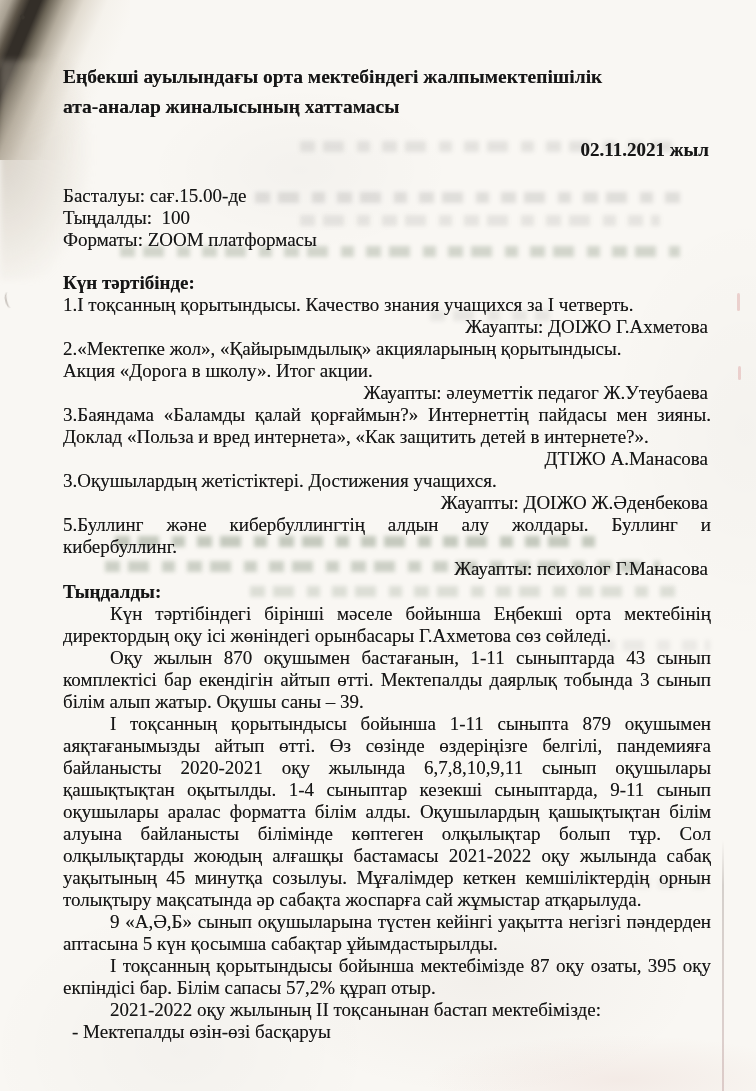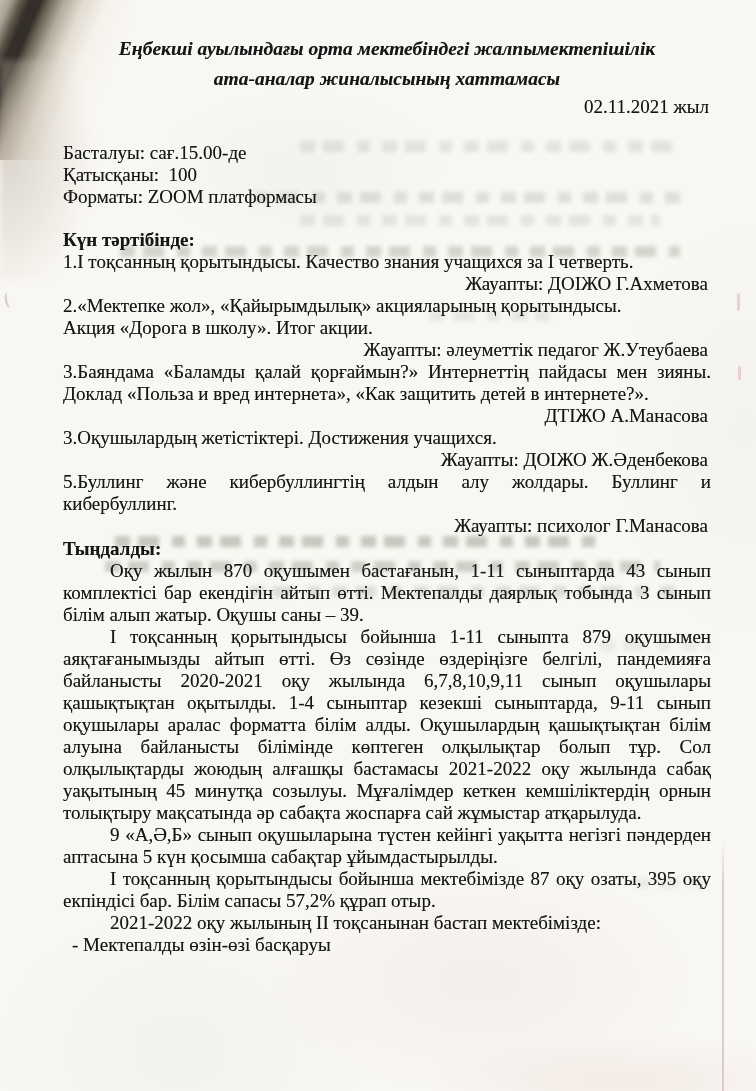--- a/index.html
+++ b/index.html
@@ -37,23 +37,23 @@
     background:repeating-linear-gradient(90deg,
       currentColor 0px, currentColor 15px, transparent 15px, transparent 23px,
       currentColor 23px, currentColor 44px, transparent 44px, transparent 57px,
       currentColor 57px, currentColor 70px, transparent 70px, transparent 82px);}
   .ghost.green{color:rgba(100,118,92,0.35);}
   .ghost.gray{color:rgba(120,120,118,0.22);}
 
   
   .content{position:absolute;left:63px;top:0;width:648px;font-size:19px;line-height:22px;
     text-shadow:0 0 0.6px rgba(10,10,10,0.45);}
-  .title{margin:34px 0 0 0;text-align:center;font-weight:700;font-size:19.5px;line-height:30px;font-style:italic;}
+  .title{margin:62px 0 0 0;text-align:left;font-weight:700;font-size:19.5px;line-height:30px;}
   .title span{display:block;}
-  .date{margin-top:2px;text-align:right;font-weight:400;padding-right:2px;}
+  .date{margin-top:17px;text-align:right;font-weight:700;padding-right:2px;}
   .meta{margin-top:24px;}
   .meta div{white-space:pre-wrap;}
   .h{margin-top:21px;font-weight:700;}
   .h2{margin-top:1px;}
   .agenda{margin-top:0;}
   .ln{text-align:left;}
   .ln.jl{text-align:justify;text-align-last:justify;}
   .resp{text-align:right;padding-right:3px;}
   .para{margin:0;text-align:justify;text-indent:47px;}
   .closing{padding-left:9px;}
@@ -86,21 +86,21 @@
 
     <h1 class="title">
       <span>Еңбекші ауылындағы орта мектебіндегі жалпымектепішілік</span>
       <span>ата-аналар жиналысының хаттамасы</span>
     </h1>
 
     <div class="date">02.11.2021 жыл</div>
 
     <div class="meta">
       <div>Басталуы: сағ.15.00-де</div>
-      <div>Қатысқаны:  100</div>
+      <div>Тыңдалды:  100</div>
       <div>Форматы: ZOOM платформасы</div>
     </div>
 
     <div class="h">Күн тәртібінде:</div>
 
     <div class="agenda">
 
       <div>
         <div class="ln">1.І тоқсанның қорытындысы. Качество знания учащихся за І четверть.</div>
         <div class="resp">Жауапты: ДОІЖО Г.Ахметова</div>
@@ -126,20 +126,21 @@
       <div>
         <div class="ln jl">5.Буллинг және кибербуллингтің алдын алу жолдары. Буллинг и</div>
         <div class="ln">кибербуллинг.</div>
         <div class="resp">Жауапты: психолог Г.Манасова</div>
       </div>
 
     </div>
 
     <div class="h h2">Тыңдалды:</div>
 
+    <p class="para">Күн тәртібіндегі бірінші мәселе бойынша Еңбекші орта мектебінің директордың оқу ісі жөніндегі орынбасары Г.Ахметова сөз сөйледі.</p>
     <p class="para">Оқу жылын 870 оқушымен бастағанын, 1-11 сыныптарда 43 сынып комплектісі бар екендігін айтып өтті. Мектепалды даярлық тобында 3 сынып білім алып жатыр. Оқушы саны – 39.</p>
     <p class="para">І тоқсанның қорытындысы бойынша 1-11 сыныпта 879 оқушымен аяқтағанымызды айтып өтті. Өз сөзінде өздеріңізге белгілі, пандемияға байланысты 2020-2021 оқу жылында 6,7,8,10,9,11 сынып оқушылары қашықтықтан оқытылды. 1-4 сыныптар кезекші сыныптарда, 9-11 сынып оқушылары аралас форматта білім алды. Оқушылардың қашықтықтан білім алуына байланысты білімінде көптеген олқылықтар болып тұр. Сол олқылықтарды жоюдың алғашқы бастамасы 2021-2022 оқу жылында сабақ уақытының 45 минутқа созылуы. Мұғалімдер кеткен кемшіліктердің орнын толықтыру мақсатында әр сабақта жоспарға сай жұмыстар атқарылуда.</p>
     <p class="para">9 «А,Ә,Б» сынып оқушыларына түстен кейінгі уақытта негізгі пәндерден аптасына 5 күн қосымша сабақтар ұйымдастырылды.</p>
     <p class="para">І тоқсанның қорытындысы бойынша мектебімізде 87 оқу озаты, 395 оқу екпіндісі бар. Білім сапасы 57,2% құрап отыр.</p>
     <p class="para">2021-2022 оқу жылының ІІ тоқсанынан бастап мектебімізде:</p>
 
     <div class="closing">- Мектепалды өзін-өзі басқаруы</div>
 
   </div>
 </div>

